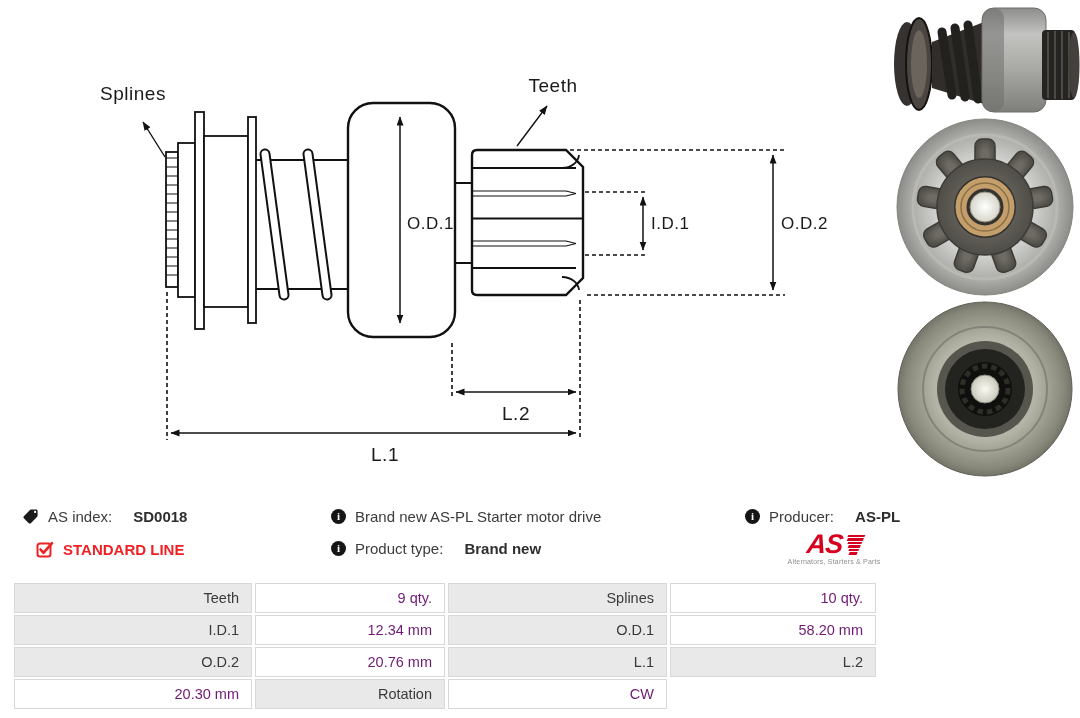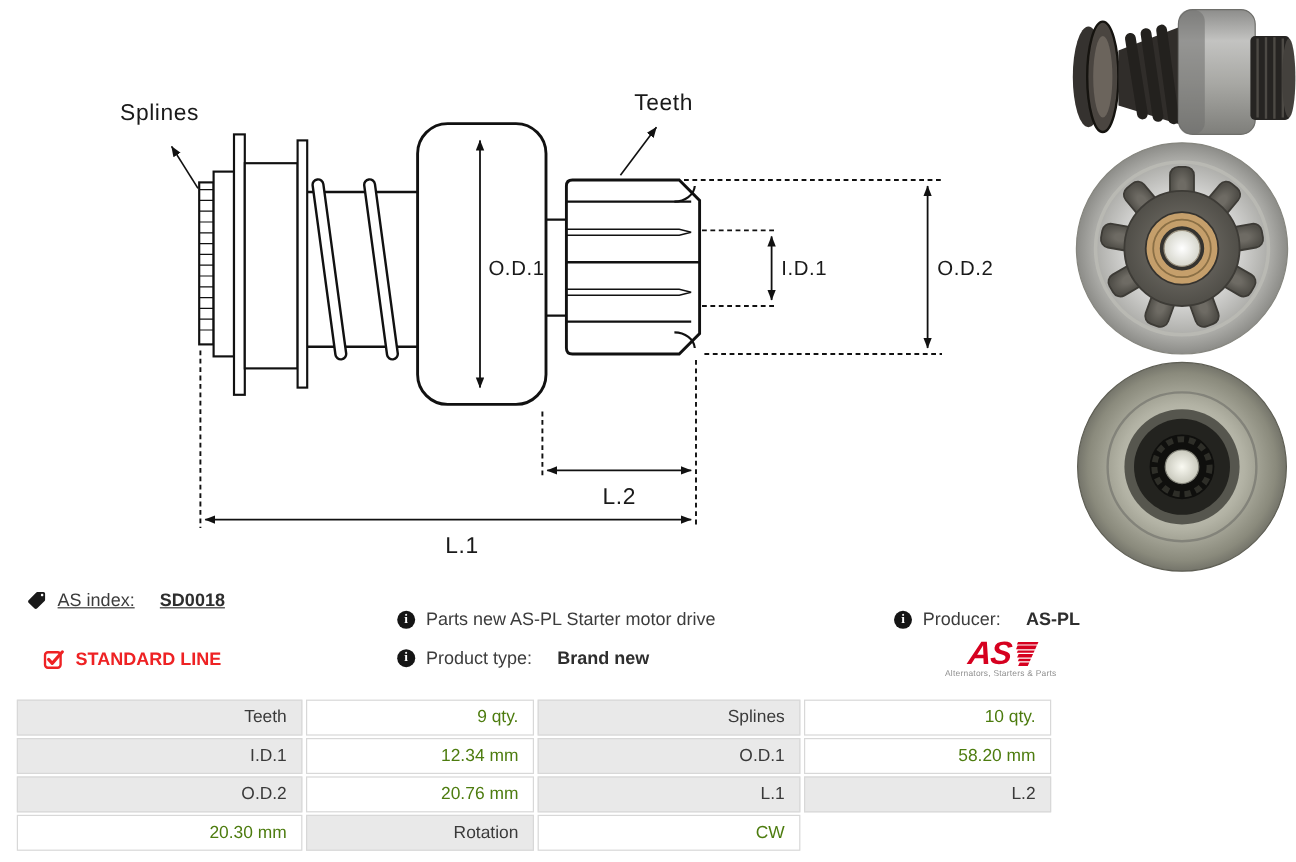--- a/index.html
+++ b/index.html
@@ -35,21 +35,21 @@
     transform:skewX(-24deg);margin-bottom:2px;}
   .aspl-stripes i{display:block;height:2.1px;background:#d6001f;}
   .aspl-tagline{font-size:7px;color:#8f8f8f;margin-top:1px;letter-spacing:.2px;white-space:nowrap;}
 
   
   .spec-table{position:absolute;left:14px;top:583px;display:grid;
     grid-template-columns:238px 190px 219px 206px;column-gap:3px;row-gap:2px;font-size:14.5px;}
   .spec-table .cell{height:28px;line-height:28px;border:1px solid #d8d8d8;
     text-align:right;padding-right:12px;overflow:hidden;}
   .spec-table .lab{background:#e9e9e9;color:#3a3a3a;}
-  .spec-table .val{background:#ffffff;color:#4d7c0f;}
+  .spec-table .val{background:#ffffff;color:#701a75;}
 </style>
 </head>
 <body>
 
 <div class="card">
 
   <svg class="drawing" width="890" height="490" viewBox="0 0 890 490">
     <defs>
       <marker id="ah" markerWidth="10" markerHeight="8" refX="8.5" refY="3.5" orient="auto-start-reverse" markerUnits="userSpaceOnUse">
         <path d="M0,0 L9,3.5 L0,7 Z" fill="#111"></path>
@@ -195,21 +195,21 @@
     </defs>
     <circle cx="95" cy="89" r="87" fill="url(#p3o)" stroke="#5f5f55"></circle>
     <circle cx="95" cy="89" r="62" fill="none" stroke="#83837a" stroke-width="2"></circle>
     <circle cx="95" cy="89" r="48" fill="#56564e"></circle>
     <circle cx="95" cy="89" r="40" fill="#23231f"></circle>
     <circle cx="95" cy="89" r="27" fill="#0f0f0d"></circle>
     <circle cx="95" cy="89" r="23" fill="none" stroke="#2e2e28" stroke-width="5" stroke-dasharray="5.5 4"></circle>
     <circle cx="95" cy="89" r="14" fill="url(#p3h)" stroke="#85857b"></circle>
   </svg>
 
-  <div class="info-item" style="left:22px;top:492px;text-decoration:underline;">
+  <div class="info-item" style="left:22px;top:508px;">
     <span class="ico">
       <svg width="17" height="17" viewBox="0 0 24 24">
           <g transform="translate(24,0) scale(-1,1)">
         <path fill="#1a1a1a" d="M21.41 11.58l-9-9C12.05 2.22 11.55 2 11 2H4c-1.1 0-2 .9-2 2v7c0 .55.22 1.05.59 1.42l9 9c.36.36.86.58 1.41.58.55 0 1.05-.22 1.41-.59l7-7c.37-.36.59-.86.59-1.41 0-.55-.23-1.06-.59-1.42zM5.5 7C4.67 7 4 6.33 4 5.5S4.67 4 5.5 4 7 4.67 7 5.5 6.33 7 5.5 7z"></path>
       </g>
         </svg>
     </span>
     <span class="lbl">AS index:</span>
     <b>SD0018</b>
   </div>
@@ -219,21 +219,21 @@
       <svg width="18" height="18" viewBox="0 0 18 18">
         <rect x="1.5" y="3.5" width="13" height="13" rx="2.5" fill="none" stroke="#ee2224" stroke-width="2"></rect>
         <polyline points="4.5,9.5 7.5,12.8 16,3.2" fill="none" stroke="#ee2224" stroke-width="2.6" stroke-linecap="round" stroke-linejoin="round"></polyline>
       </svg>
     </span>
     <span class="lbl">STANDARD LINE</span>
   </div>
 
   <div class="info-item" style="left:331px;top:508px;">
     <span class="ico info-circle">i</span>
-    <span class="lbl">Parts new AS-PL Starter motor drive</span>
+    <span class="lbl">Brand new AS-PL Starter motor drive</span>
   </div>
 
   <div class="info-item" style="left:331px;top:540px;">
     <span class="ico info-circle">i</span>
     <span class="lbl">Product type:</span>
     <b>Brand new</b>
   </div>
 
   <div class="info-item" style="left:745px;top:508px;">
     <span class="ico info-circle">i</span>

